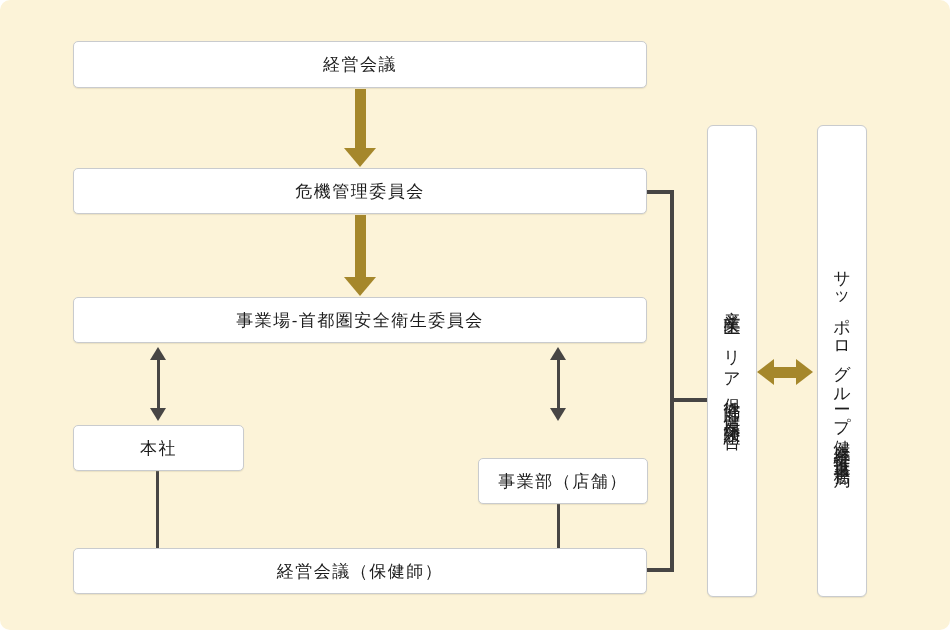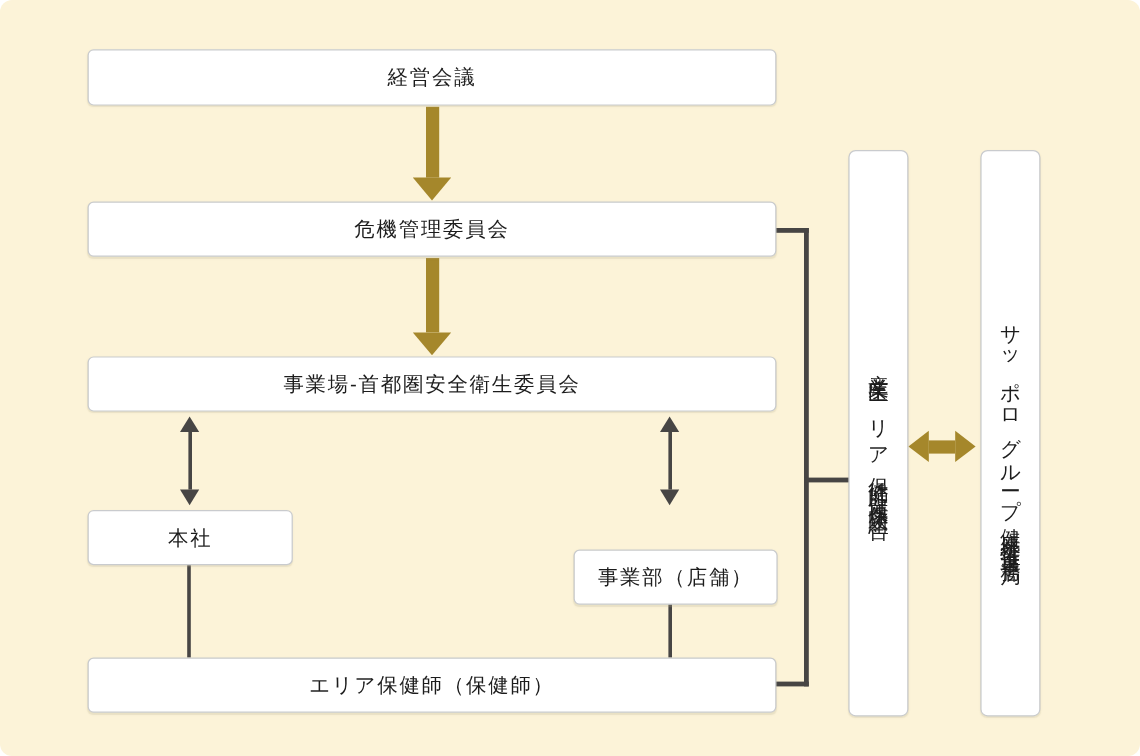--- a/index.html
+++ b/index.html
@@ -182,21 +182,21 @@
 
   <div class="box" style="left:73px; top:425px; width:171px; height:46px;">
     <span>本社</span>
   </div>
 
   <div class="box" style="left:478px; top:425px; width:170px; height:46px;margin-top:33px;">
     <span>事業部（店舗）</span>
   </div>
 
   <div class="box" style="left:73px; top:548px; width:574px; height:46px;">
-    <span>エリア保健師（保健師）</span>
+    <span>経営会議（保健師）</span>
   </div>
 
   <div class="vbox" style="left:707px; top:125px; width:50px; height:472px;">
     <span class="vtext">産業医・エリア保健師・健康保険組合</span>
   </div>
 
   <div class="vbox" style="left:817px; top:125px; width:50px; height:472px;">
     <span class="vtext">サッポログループ健康経営推進事務局</span>
   </div>
 

